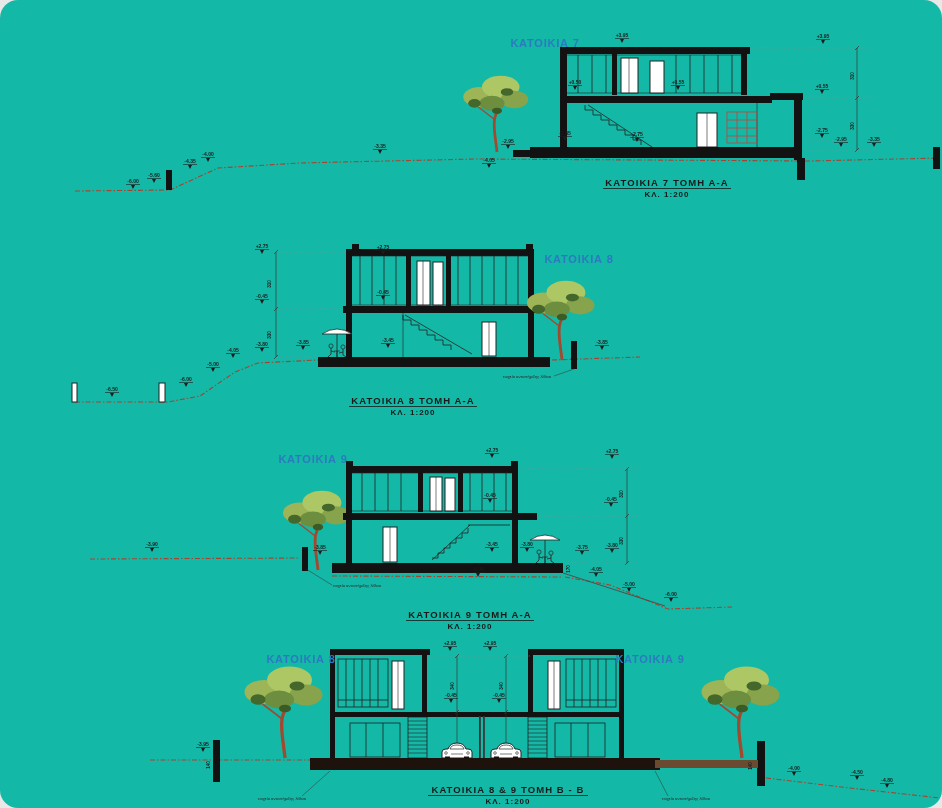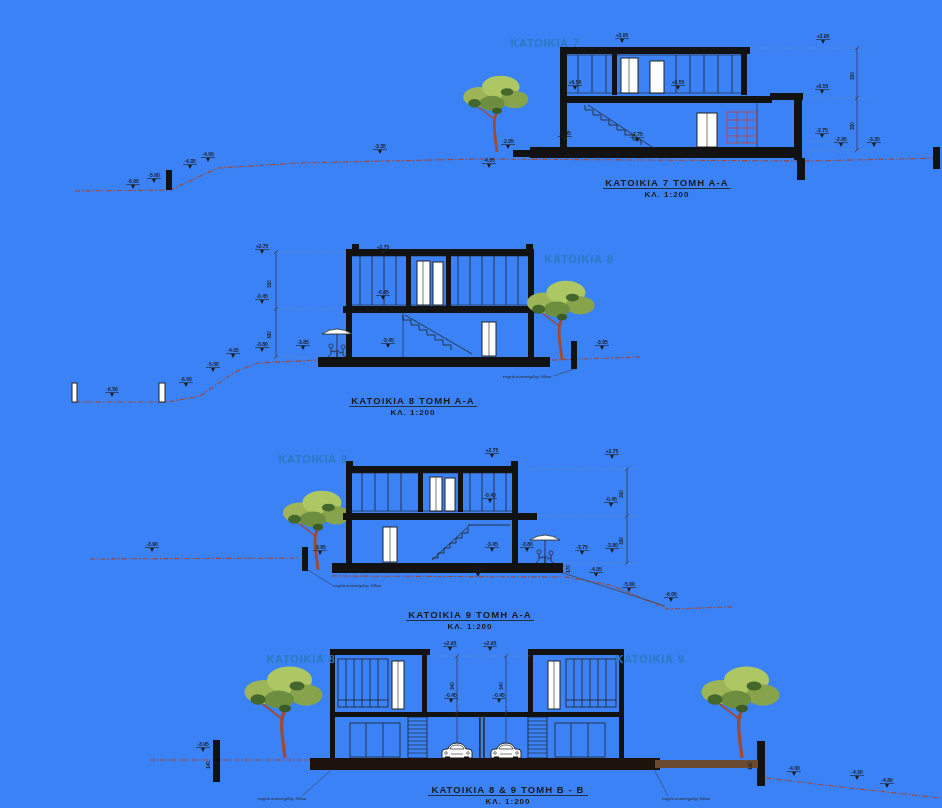--- a/index.html
+++ b/index.html
@@ -1,17 +1,17 @@
 <!DOCTYPE html>
 <html><head>
 <meta charset="utf-8">
 <style>
   html,body{margin:0;padding:0;background:#e8e8e8;}
-  #sheet{position:relative;width:942px;height:808px;background:#3b82f6;overflow:hidden;
-         font-family:"Liberation Sans", sans-serif;}
+  #sheet{position:relative;width:942px;height:808px;background:#14b8a6;overflow:hidden;
+         font-family:"Liberation Sans", sans-serif;border-radius:18px;}
   svg{position:absolute;left:0;top:0;}
   .blue-label{font:700 11px "Liberation Sans",sans-serif;fill:#2b7ac0;letter-spacing:.8px;}
   .title{font:700 9.5px "Liberation Sans",sans-serif;fill:#1a1a1a;letter-spacing:1.1px;}
   .scale{font:700 8px "Liberation Sans",sans-serif;fill:#1a1a1a;letter-spacing:1px;}
   .mlabel{font:700 5px "Liberation Sans",sans-serif;fill:#1c1c1c;}
   .mline{stroke:#1c1c1c;stroke-width:.6;}
   .mtri{fill:#1c1c1c;}
   .dim{font:700 4.6px "Liberation Sans",sans-serif;fill:#1c1c1c;}
   .note{font:400 4.2px "Liberation Sans",sans-serif;fill:#2a2a2a;}
   .wall{fill:#121212;}

